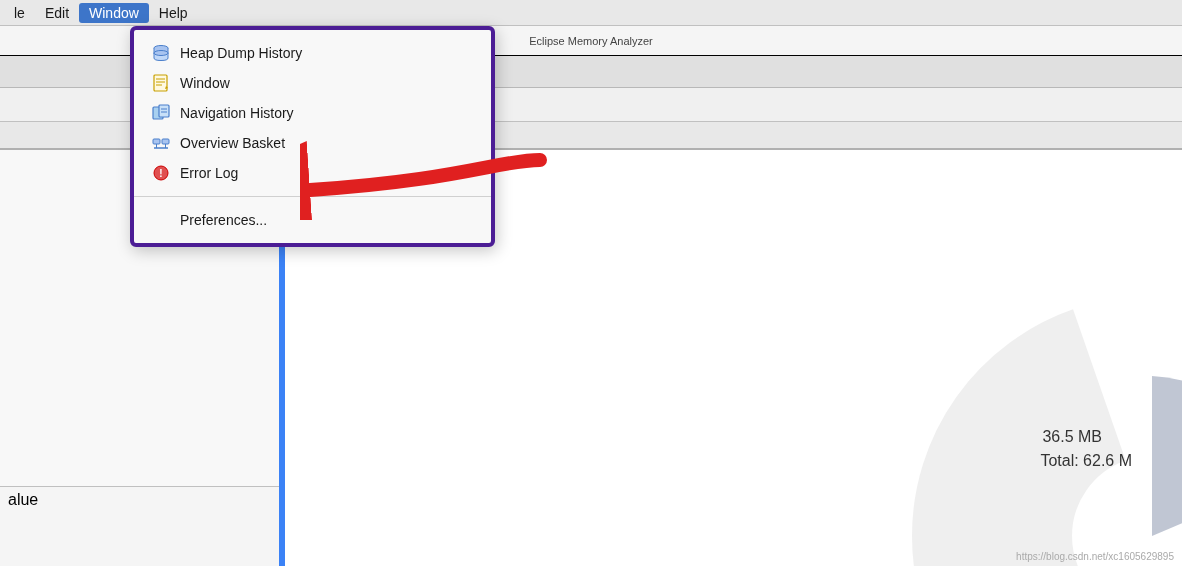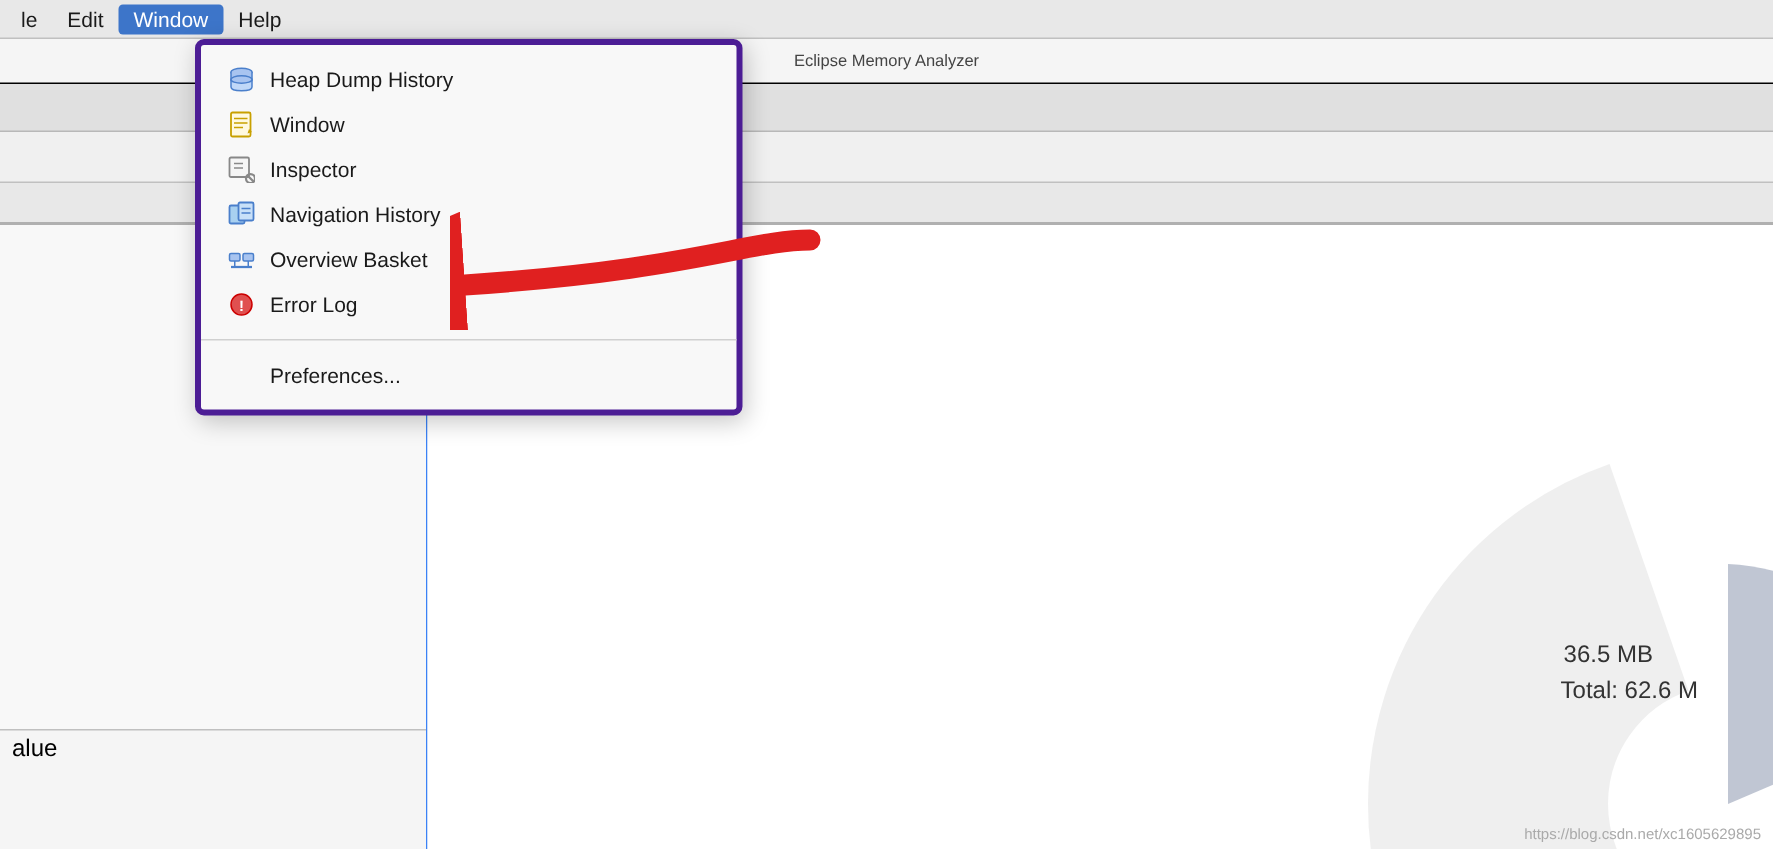--- a/index.html
+++ b/index.html
@@ -143,21 +143,21 @@
       display: flex;
       height: calc(566px - 26px - 30px - 32px - 34px - 28px);
       
       position: relative;
     }
 
     
     .left-panel {
       width: 285px;
       background: #f8f8f8;
-      border-right: 1px solid #3b82f6;
+      border-right: 6px solid #3b82f6;
       position: relative;
       flex-shrink: 0;
     }
     .left-panel-bottom {
       position: absolute;
       bottom: 0;
       left: 0;
       right: 0;
       height: 80px;
       border-top: 1px solid #c0c0c0;
@@ -376,32 +376,20 @@
           <rect x="2" y="1" width="13" height="16" rx="1" fill="#fff9e0" stroke="#c8a000" stroke-width="1.2"></rect>
           <line x1="4" y1="5" x2="13" y2="5" stroke="#c8a000" stroke-width="1"></line>
           <line x1="4" y1="8" x2="13" y2="8" stroke="#c8a000" stroke-width="1"></line>
           <line x1="4" y1="11" x2="10" y2="11" stroke="#c8a000" stroke-width="1"></line>
           <path d="M14,12 L16,14 L13,15 Z" fill="#c8a000"></path>
         </svg>
       </span>
       <span>Window</span>
     </div>
 
-    <div class="dropdown-item">
-      <span class="item-icon">
-        <svg class="inspector-svg" viewBox="0 0 18 18">
-          <rect x="1" y="1" width="13" height="13" rx="1" fill="#f5f5f5" stroke="#888" stroke-width="1.2"></rect>
-          <circle cx="15" cy="15" r="3" fill="none" stroke="#888" stroke-width="1.5"></circle>
-          <line x1="13" y1="13" x2="17" y2="17" stroke="#888" stroke-width="1.5"></line>
-          <line x1="4" y1="5" x2="10" y2="5" stroke="#888" stroke-width="1"></line>
-          <line x1="4" y1="8" x2="10" y2="8" stroke="#888" stroke-width="1"></line>
-        </svg>
-      </span>
-      <span>Inspector</span>
-    </div>
 
     <div class="dropdown-item">
       <span class="item-icon">
         <svg class="navhist-svg" viewBox="0 0 18 18">
           <rect x="1" y="3" width="10" height="12" rx="1" fill="#a8d0f0" stroke="#4a7fcb" stroke-width="1.2"></rect>
           <rect x="7" y="1" width="10" height="12" rx="1" fill="#c8e0f8" stroke="#4a7fcb" stroke-width="1.2"></rect>
           <line x1="9" y1="5" x2="15" y2="5" stroke="#4a7fcb" stroke-width="1"></line>
           <line x1="9" y1="8" x2="15" y2="8" stroke="#4a7fcb" stroke-width="1"></line>
         </svg>
       </span>

